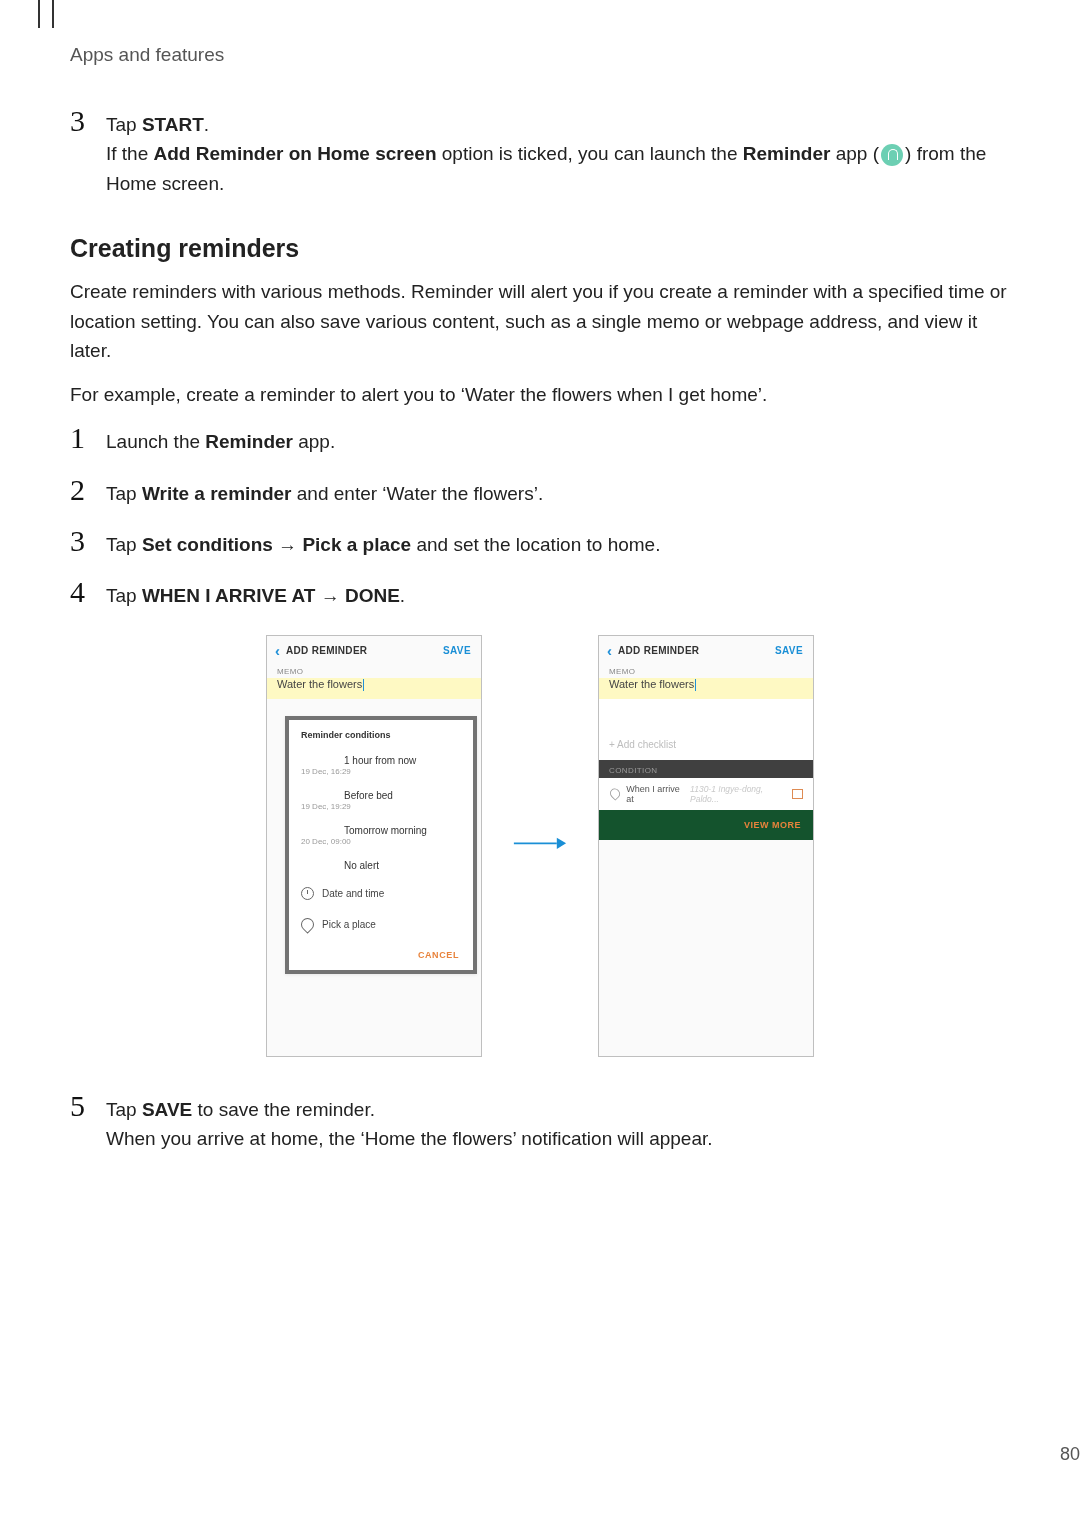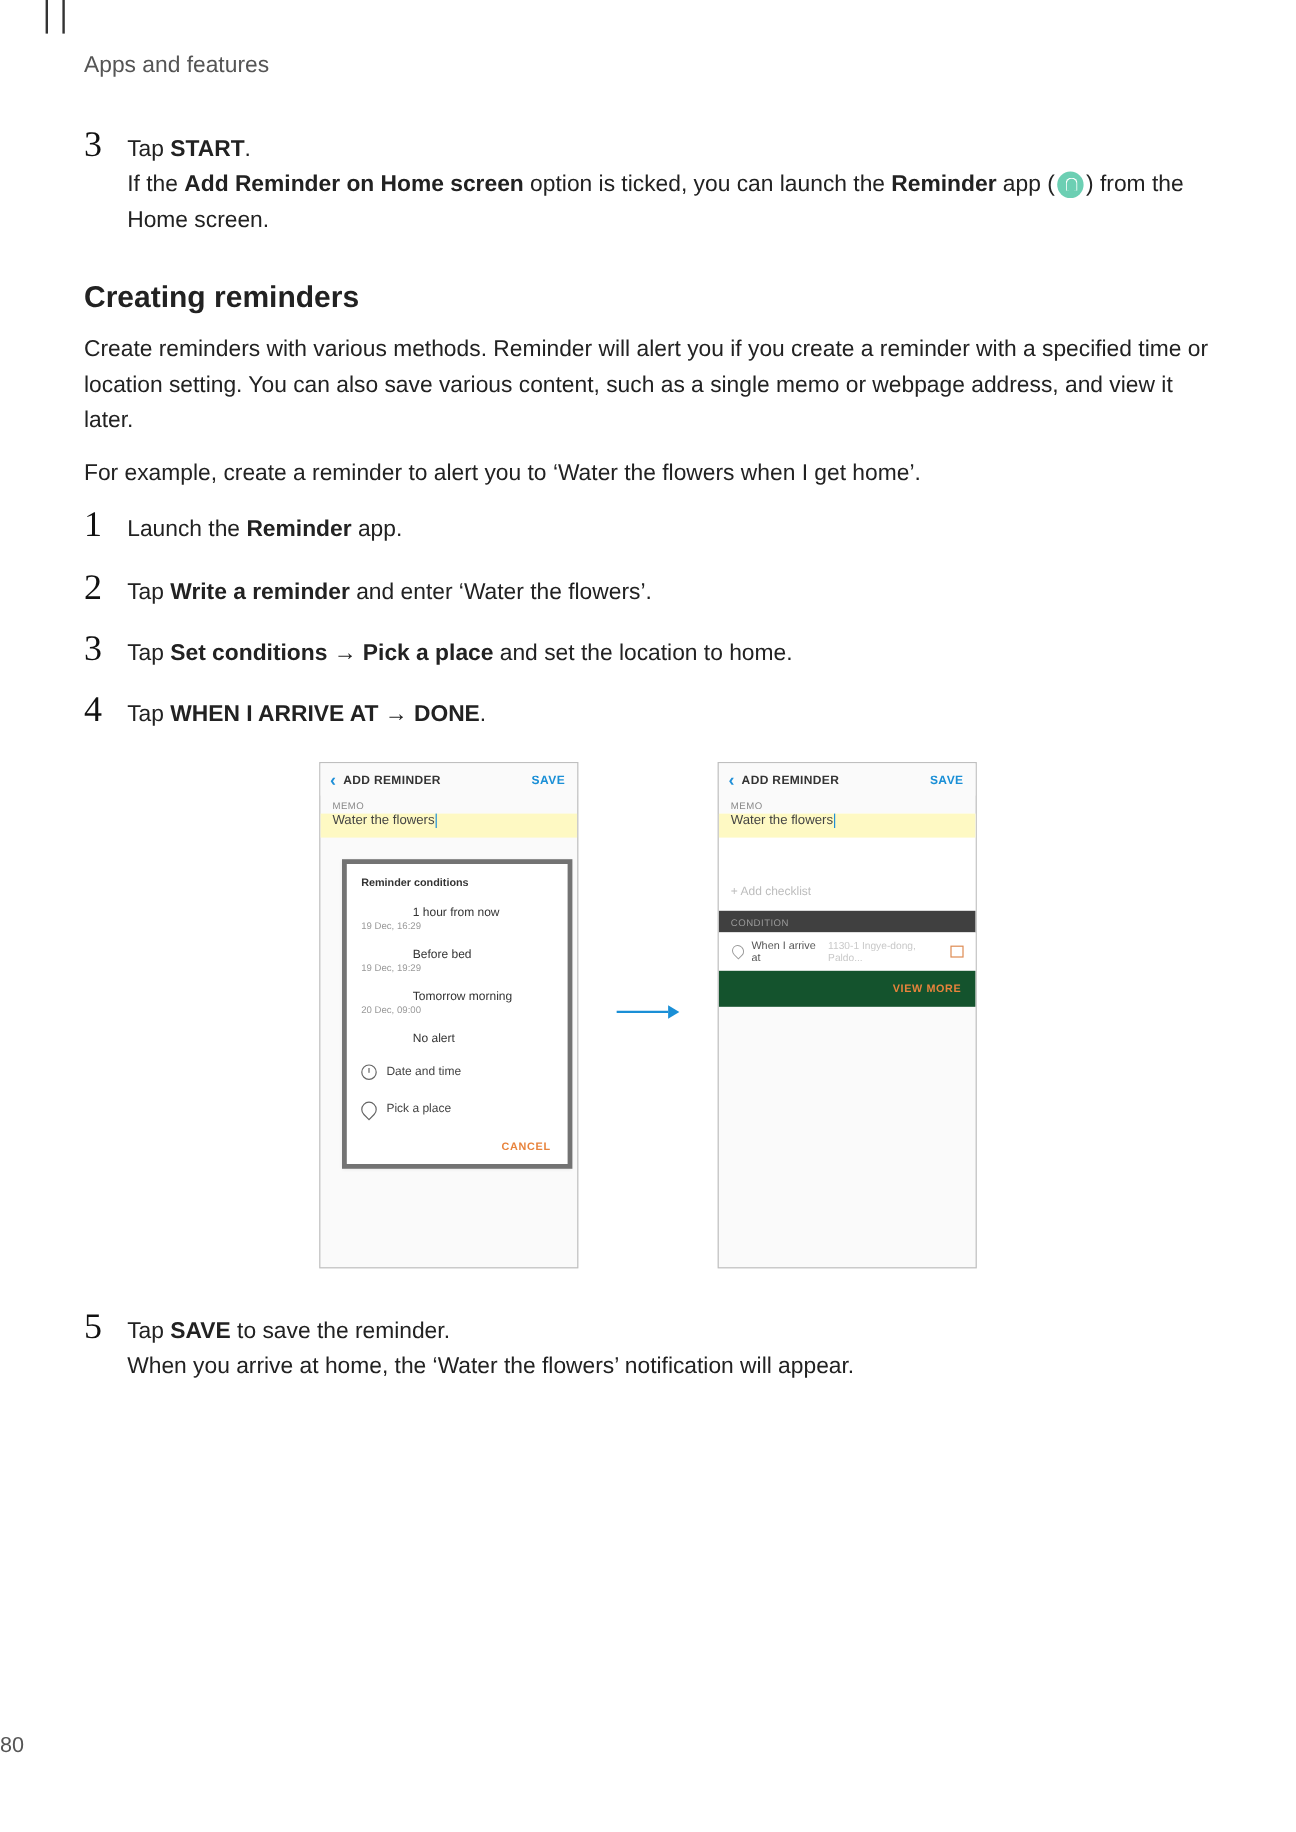--- a/index.html
+++ b/index.html
@@ -217,21 +217,21 @@
   }
   .cond-row {
     background: #fff;
     padding: 6px 10px;
     display: flex;
     align-items: center;
     gap: 5px;
     font-size: 9px;
     color: #555;
   }
-  .cond-addr { color: #c9c9c9; font-size: 8.5px; }
+  .cond-addr { color: #c9c9c9; font-size: 8.5px; font-style: italic; }
   .map-icn {
     width: 10px; height: 8px;
     border: 1px solid #de8b53;
     display: inline-block;
     margin-left: auto;
   }
   .view-more {
     text-align: right;
     font-size: 9px;
     font-weight: 700;
@@ -241,21 +241,21 @@
     background: #14532d;
   }
   .big-arrow {
     width: 56px;
   }
   .big-arrow svg { width: 100%; }
   .page-number {
     position: absolute;
     bottom: 62px;
     left: 0; right: 0;
-    text-align: left;
+    text-align: right;
     font-size: 18px;
     color: #555;
   }
 </style>
 </head>
 <body>
 
 <div class="page">
   <div class="tab-notch"></div>
 
@@ -372,18 +372,18 @@
         <span class="map-icn"></span>
       </div>
       <div class="view-more">VIEW MORE</div>
     </div>
   </div>
 
   <div class="step">
     <div class="step-num">5</div>
     <div class="step-body">
       <span>Tap </span><span class="bold">SAVE</span><span> to save the reminder.</span><br>
-      <span>When you arrive at home, the ‘Water the flowers’ notification will appear.</span>
+      <span>When you arrive at home, the ‘Home the flowers’ notification will appear.</span>
     </div>
   </div>
 
   <div class="page-number">80</div>
 </div>
 
 </body></html>

